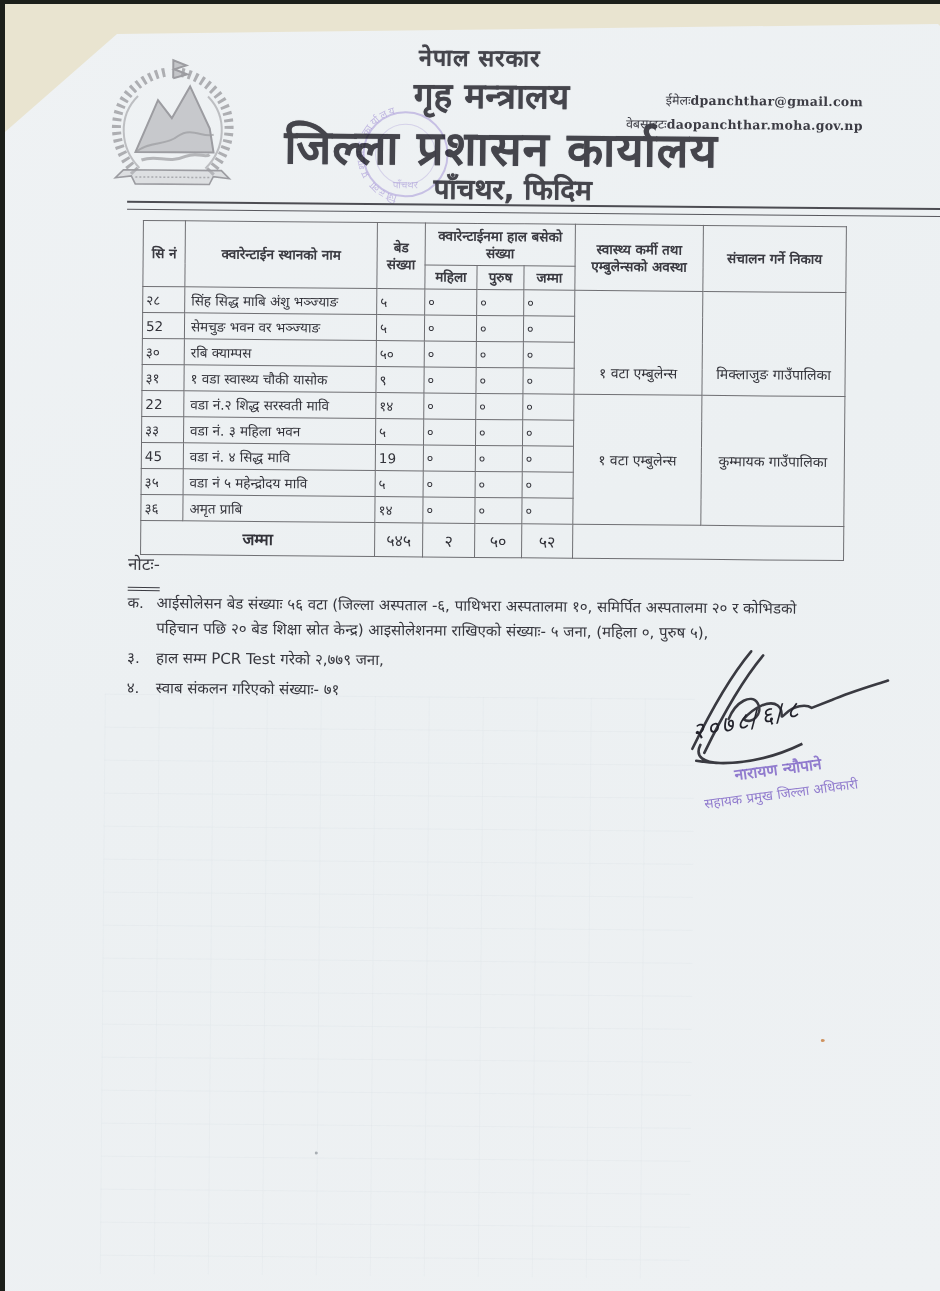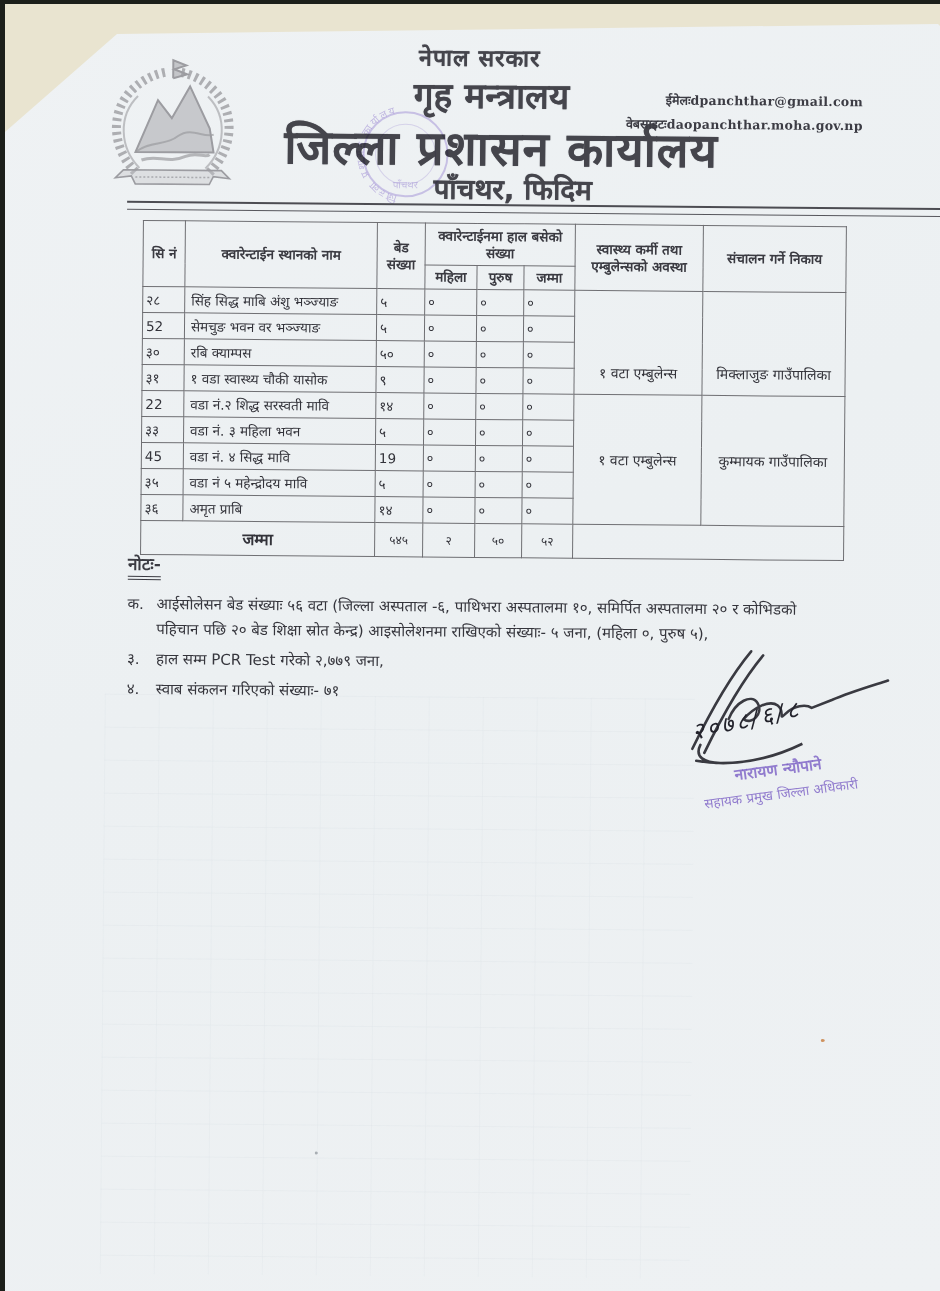--- a/index.html
+++ b/index.html
@@ -18,21 +18,21 @@
     transform:rotate(0.5deg);transform-origin:140px 210px;color:#3a3a41;}
 
   
   .h-center{position:absolute;left:0;width:100%;text-align:center;font-weight:700;
     color:#45454c;text-shadow:0 0 0.7px rgba(70,70,80,.75);}
   .h1{top:34px;font-size:23px;letter-spacing:1px;margin-left:6px;}
   .h2{top:64px;font-size:35px;margin-left:18px;}
   .h3{top:108px;font-size:47px;margin-left:28px;letter-spacing:1px;}
   .h4{top:162px;font-size:28px;margin-left:40px;font-weight:700;}
   .contact{position:absolute;right:78px;top:80px;text-align:right;font-size:12.5px;line-height:24px;color:#3c3c44;}
-  .contact .lab{font-weight:700;font-family:"DejaVu Sans","Liberation Sans",sans-serif;text-align:right;}
+  .contact .lab{font-weight:400;font-family:"DejaVu Sans","Liberation Sans",sans-serif;text-align:right;}
   .contact .val{font-family:"DejaVu Serif","Liberation Serif",serif;font-weight:700;letter-spacing:.3px;}
   .rule{position:absolute;left:122px;top:197px;width:813px;height:6px;
     border-top:2.2px solid #4c4c52;border-bottom:1.6px solid #56565c;}
 
   
   .emblem{position:absolute;left:96px;top:52px;}
   
   .hstamp{position:absolute;left:348px;top:96px;opacity:.62;mix-blend-mode:multiply;}
 
   
@@ -43,26 +43,26 @@
   .qt .c{text-align:left;}
   .qt .name{text-align:left;padding-left:6px;}
   .qt tr.hdr1{height:42px;}
   .qt tr.hdr2{height:24px;}
   .qt tr.data{height:26px;}
   .qt tr.sum{height:34px;}
   .qt td.zero{font-size:12.5px;}
   .qt td.mergeB{vertical-align:bottom;text-align:center;padding-bottom:12px;font-size:14px;}
   .qt td.mergeM{vertical-align:middle;text-align:center;font-size:14px;}
   .qt .sumlabel{font-weight:700;font-size:16px;text-align:center;}
-  .qt .sumval{font-weight:400;font-size:12px;text-align:center;}
+  .qt .sumval{font-weight:400;font-size:16px;text-align:center;}
 
   
   .notes{position:absolute;left:126px;top:548px;width:706px;font-size:15px;color:#35353c;}
-  .notes .head{display:inline-block;font-weight:700;font-size:17px;
-    border-bottom:4px double #3b3b42;padding-bottom:1px;margin-bottom:12px;color:#3b3b42;}
+  .notes .head{display:inline-block;font-weight:400;font-size:17px;
+    border-bottom:4px double #3b3b42;padding-bottom:12px;color:#3b3b42;}
   .nitem{display:flex;gap:9px;line-height:25px;margin-bottom:5px;}
   .nitem .lab{flex:0 0 20px;}
   .nitem .txt{flex:1;}
 
   
   .sig{position:absolute;left:662px;top:632px;width:240px;height:135px;}
   .sigdate{position:absolute;left:690px;top:694px;font-size:23px;color:#23232c;
     transform:rotate(-13deg);letter-spacing:3px;font-style:italic;
     font-family:"DejaVu Serif","Liberation Serif",serif;}
   .pstamp{position:absolute;left:672px;top:748px;width:215px;text-align:center;

